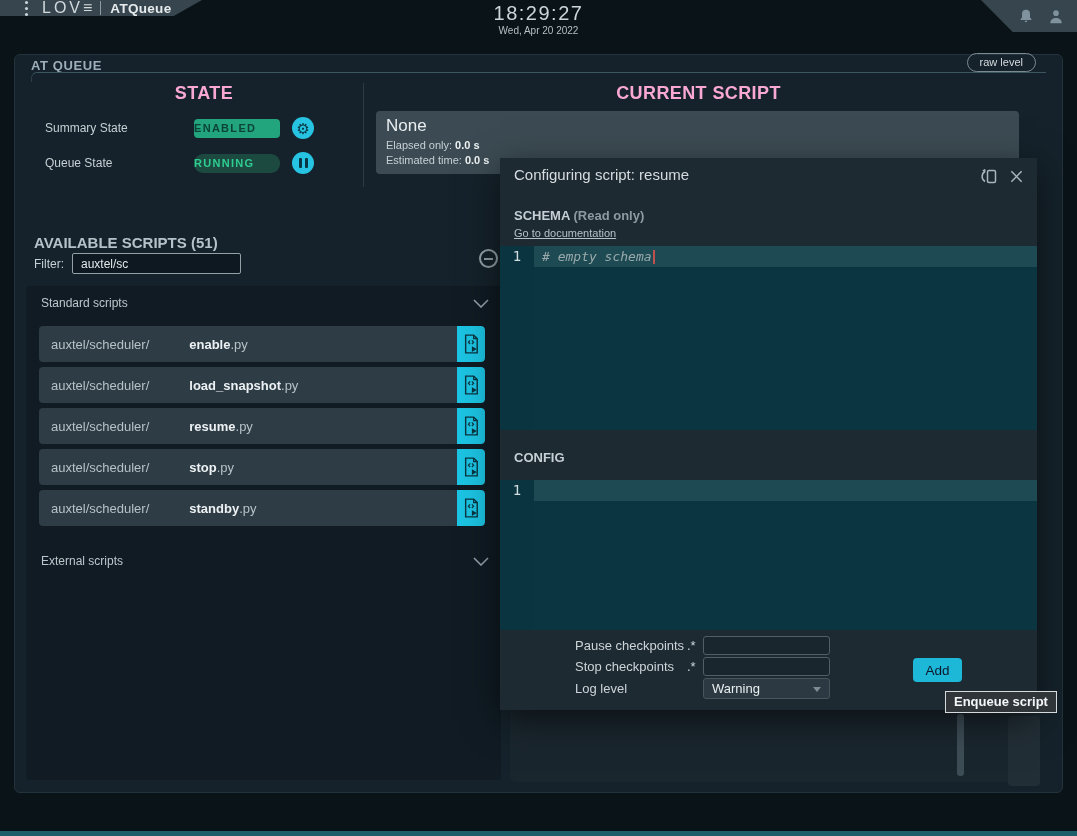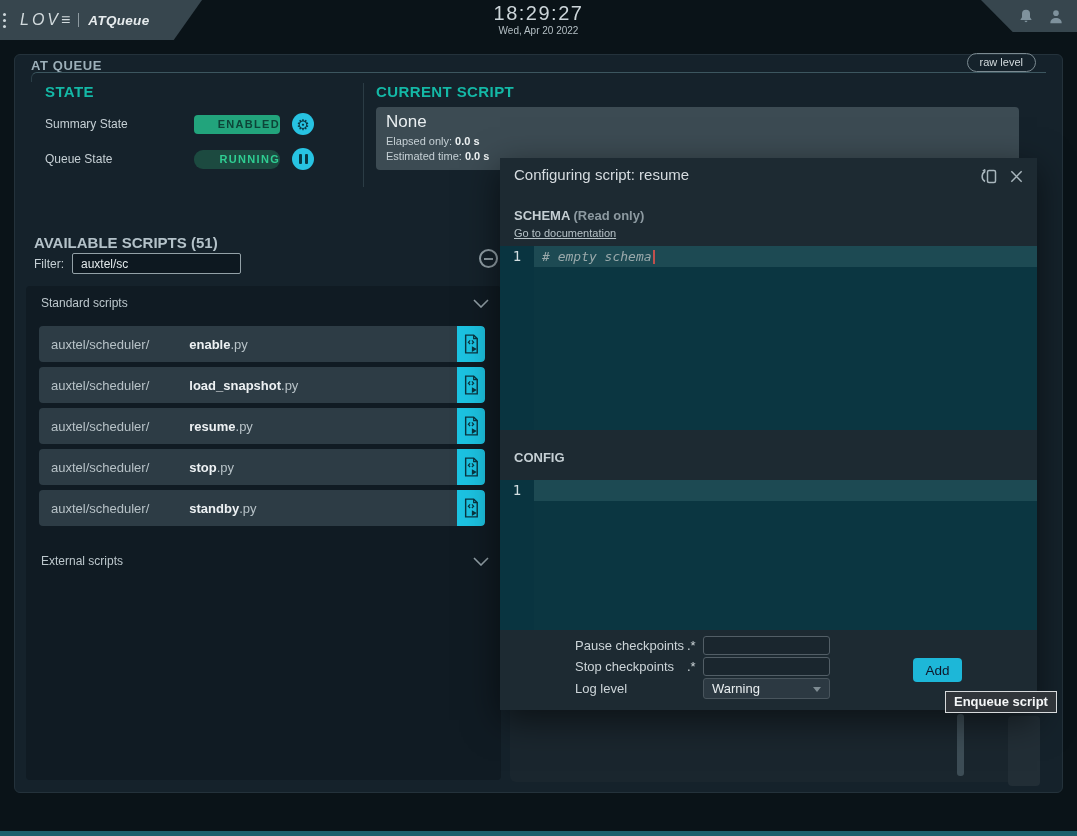--- a/index.html
+++ b/index.html
@@ -1,22 +1,22 @@
 <!DOCTYPE html>
 <html><head>
 <meta charset="utf-8">
 <style>
   * { margin:0; padding:0; box-sizing:border-box; }
   body { background:#05090c; font-family:"Liberation Sans", sans-serif; }
   .screen { position:relative; width:1077px; height:836px; background:#0a1318; overflow:hidden; color:#c6d0d5; }
 
   
   .topbar { position:absolute; top:0; left:0; width:100%; height:34px; background:#0a1318; z-index:5; }
-  .tb-left { position:absolute; left:0; top:0; height:40px; width:202px; background:#37464e;
-    clip-path:polygon(0 0,100% 0,86% 100%,0 100%); display:flex; align-items:center; padding-left:3px;font-style:italic; }
+  .tb-left { position:absolute; left:0; top:0; height:16px; width:202px; background:#37464e;
+    clip-path:polygon(0 0,100% 0,86% 100%,0 100%); display:flex; align-items:center; padding-left:25px; }
   .menu-dots { display:flex; flex-direction:column; gap:3px; margin-right:14px; cursor:pointer; }
   .menu-dots i { width:3px; height:3px; border-radius:50%; background:#cdd6da; }
   .logo { font-size:16px; letter-spacing:3px; color:#d2dadd; font-weight:400; }
   .logo-sep { width:1px; height:14px; background:#8d9aa0; margin:0 9px 0 5px; }
   .app-title { font-size:13.5px; font-weight:700; color:#e6ebed; letter-spacing:.3px; }
   .tb-center { position:absolute; left:0; right:0; top:2px; text-align:center; }
   .tb-time { font-size:20px; color:#ccd5d9; letter-spacing:1.5px; }
   .tb-date { font-size:10px; color:#b4bfc4; margin-top:0px; }
   .tb-right { position:absolute; right:0; top:0; height:32px; width:96px; background:#37464e;
     clip-path:polygon(0 0,100% 0,100% 100%,33% 100%); display:flex; align-items:center; justify-content:flex-end;
@@ -27,24 +27,24 @@
   .panel { position:absolute; left:14px; top:54px; width:1049px; height:739px; background:#15222b;
     border:1px solid #24323b; border-radius:6px; z-index:1; }
   .panel-title { position:absolute; left:16px; top:3px; font-size:13px; font-weight:700; letter-spacing:.6px; color:#9db0ba; }
   .raw-data-btn { position:absolute; right:26px; top:-2px; padding:2px 12px 3px; background:transparent;
     border:1px solid #7b8a91; border-radius:10px; color:#d3dbde; font-size:11px; font-family:inherit; cursor:pointer; }
   .panel-line { position:absolute; left:16px; right:16px; top:17px; height:10px;
     border-top:1px solid #3c565f; border-left:1px solid rgba(60,86,95,.55); border-top-left-radius:6px; }
 
   
   .state { position:absolute; left:30px; top:28px; width:318px; }
-  .section-title { font-size:15px; font-weight:700; color:#14b8a6; letter-spacing:.4px; }
+  .section-title { font-size:18px; font-weight:700; color:#f9a8d4; letter-spacing:.4px;text-align:center; }
   .state-row { display:flex; align-items:center; margin-top:13px; }
   .state-label { width:149px; font-size:12px; color:#c6d0d5; }
-  .badge { width:86px; text-align:right; padding:3px 0 4px; font-size:11px; font-weight:700; letter-spacing:1.3px; }
+  .badge { width:86px; text-align:left; padding:3px 0 4px; font-size:11px; font-weight:700; letter-spacing:1.3px; }
   .badge-enabled { background:#22a47c; color:#0d4438; border-radius:4px; }
   .badge-running { background:#1c4a40; color:#2fcd92; border-radius:9px; }
   .circle-btn { width:22px; height:22px; border-radius:50%; background:#27c3e2; margin-left:12px;
     display:flex; align-items:center; justify-content:center; cursor:pointer; flex:none; }
   .gear-glyph { font-size:15px; color:#083843; line-height:1; }
   .pause-glyph { display:flex; gap:3px; }
   .pause-glyph i { width:3px; height:10px; background:#083843; border-radius:1px; }
   .v-divider { position:absolute; left:348px; top:28px; height:104px; border-left:1px solid #2b3c45; }
 
   

